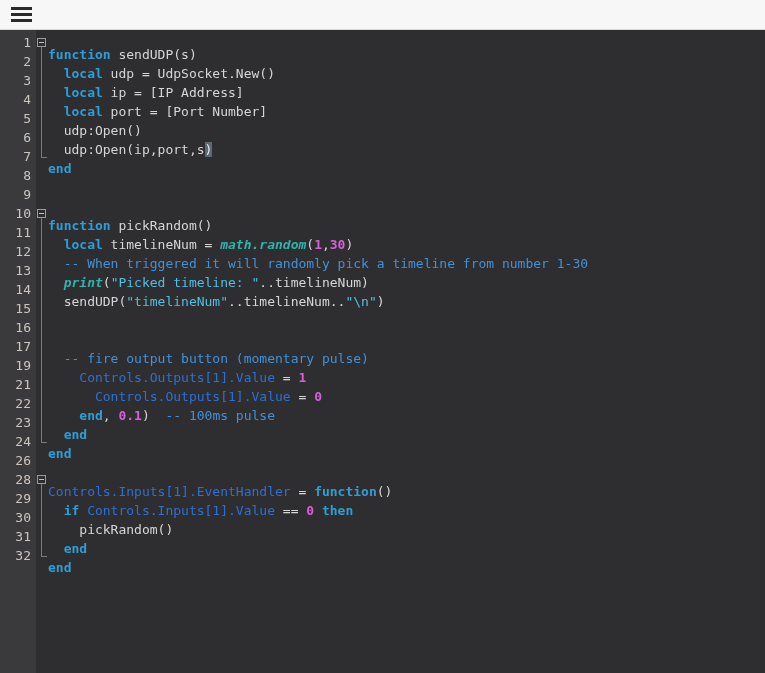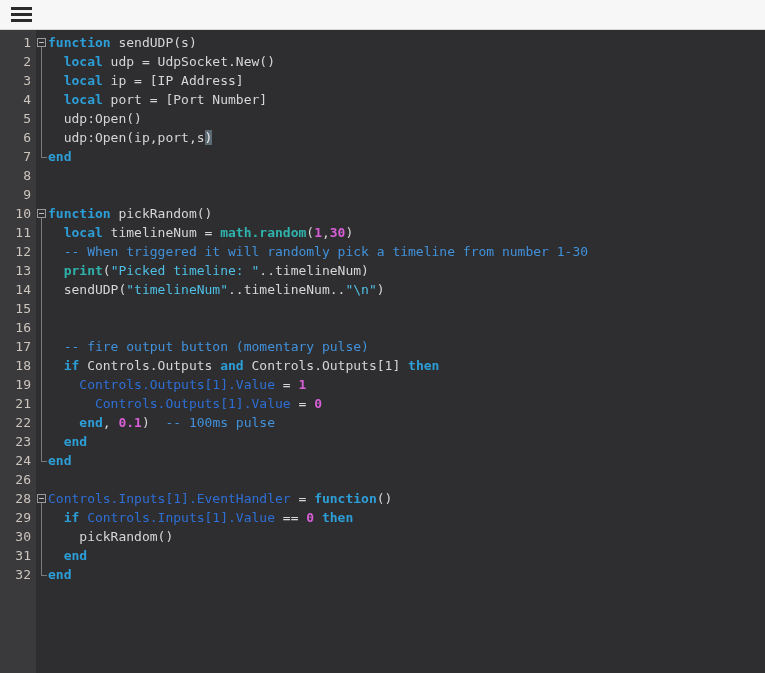--- a/index.html
+++ b/index.html
@@ -11,23 +11,23 @@
   .gutter-strip{position:absolute;left:0;top:0;bottom:0;width:36px;background:var(--gutter-bg,#3a3a3d);}
   .line{position:relative;display:flex;height:19px;line-height:19px;font-size:13px;}
   .lnum{width:36px;flex:none;text-align:right;padding-right:5px;box-sizing:border-box;color:var(--linenum,#ccc5bd);user-select:none;}
   .fold{width:12px;flex:none;position:relative;}
   .fold-box{position:absolute;left:1px;top:5px;width:9px;height:9px;border:1px solid var(--fold-box-border,#9a9a9a);box-sizing:border-box;background:transparent;}
   .fold-box::after{content:"";position:absolute;left:1px;right:1px;top:3px;height:1px;background:#c0c0c0;}
   .fold-vline{position:absolute;left:5px;top:0;bottom:0;width:1px;background:var(--fold-line,#7a7a7a);}
   .fold-vline.below{top:14px;}
   .fold-end-v{position:absolute;left:5px;top:0;height:10px;width:1px;background:var(--fold-line,#7a7a7a);}
   .fold-end-h{position:absolute;left:5px;top:10px;width:6px;height:1px;background:var(--fold-line,#7a7a7a);}
-  .code{flex:1;white-space:pre;color:var(--pl,#d6d6d6);}
+  .code{flex:1;white-space:pre;color:var(--pl,#d6d6d6);margin-top:12px;}
   .tk-kw{color:var(--kw,#2d9fd8);font-weight:bold;}
-  .tk-fn{color:var(--fn,#2fb3ac);font-weight:bold;}
+  .tk-fn{color:var(--fn,#2fb3ac);font-weight:bold;font-style:italic;}
   .tk-str{color:var(--str,#4fbfe4);}
   .tk-com{color:var(--com,#4191db);}
   .tk-num{color:var(--num,#d75fd7);font-weight:bold;}
   .tk-ct{color:var(--ct,#2e6fd6);}
   .tk-pl{color:var(--pl,#d6d6d6);}
   .tk-sel{background:var(--sel-bg,#5c6a73);color:#e8e8e8;}
 </style>
 </head>
 <body>
 
@@ -154,27 +154,20 @@
           <div class="code"></div>
         </div>
         <div class="line">
           <div class="lnum">17</div>
           <div class="fold">
             <div class="fold-vline"></div>
           </div>
           <div class="code"><span class="tk-pl">  </span><span class="tk-com">-- fire output button (momentary pulse)</span></div>
         </div>
         <div class="line">
-          <div class="lnum">18</div>
-          <div class="fold">
-            <div class="fold-vline"></div>
-          </div>
-          <div class="code"><span class="tk-pl">  </span><span class="tk-kw">if</span><span class="tk-pl"> Controls.Outputs </span><span class="tk-kw">and</span><span class="tk-pl"> Controls.Outputs[1] </span><span class="tk-kw">then</span></div>
-        </div>
-        <div class="line">
           <div class="lnum">19</div>
           <div class="fold">
             <div class="fold-vline"></div>
           </div>
           <div class="code"><span class="tk-pl">    </span><span class="tk-ct">Controls.Outputs[1].Value</span><span class="tk-pl"> = </span><span class="tk-num">1</span></div>
         </div>
         <div class="line">
           <div class="lnum">21</div>
           <div class="fold">
             <div class="fold-vline"></div>

